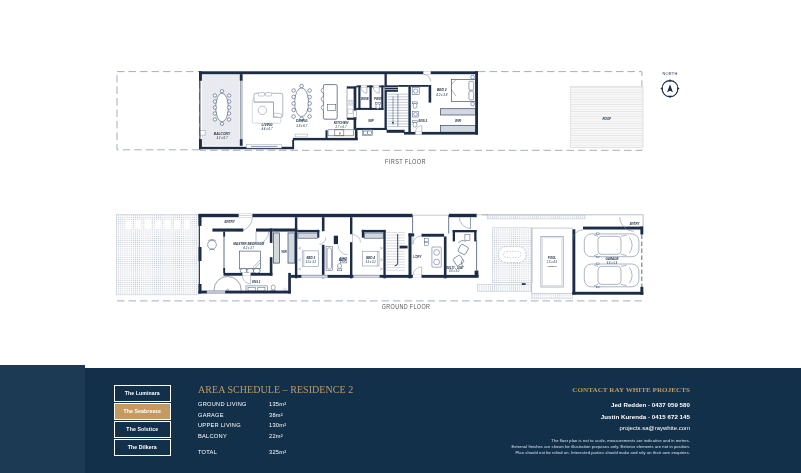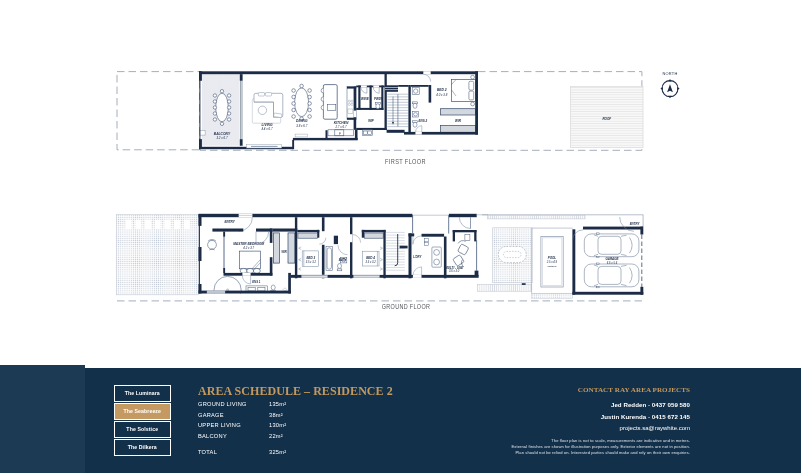--- a/index.html
+++ b/index.html
@@ -7,21 +7,21 @@
        font-family:"Liberation Sans",sans-serif;}
   #plansvg{position:absolute;left:0;top:0;}
   
   #footer{position:absolute;left:0;top:367.7px;width:801px;height:106px;background:#13304a;}
   #footer-tab{position:absolute;left:0;top:365.3px;width:85px;height:108px;background:#1d3a54;}
   .btn{position:absolute;left:114px;width:54.5px;height:14.6px;border:1.3px solid #ffffff;
        background:#13304a;color:#fff;font-size:5.2px;font-weight:bold;text-align:center;
        line-height:14.6px;letter-spacing:0.1px;}
   .btn.gold{background:#c49a62;}
   #area-h{position:absolute;left:198px;top:383.5px;color:#c5995c;font-family:"Liberation Serif",serif;
-       font-weight:bold;font-size:12px;letter-spacing:0.05px;}
+       font-weight:normal;font-size:10px;letter-spacing:0.05px;}
   .arow{position:absolute;left:198px;width:120px;color:#ffffff;font-size:5.7px;letter-spacing:0.25px;}
   .arow .val{position:absolute;left:71px;top:0;}
   #contact-h{position:absolute;right:111px;top:386.3px;color:#c5995c;font-family:"Liberation Serif",serif;
        font-weight:bold;font-size:7.1px;letter-spacing:0.05px;}
   .crow{position:absolute;right:111px;color:#ffffff;font-size:6.15px;font-weight:bold;letter-spacing:0.05px;}
   .crow.light{font-weight:normal;font-size:6px;letter-spacing:0;}
   #fineprint{position:absolute;right:111px;top:438.3px;color:#dde3ea;font-size:4.05px;
        text-align:right;line-height:5.9px;letter-spacing:0.1px;}
 </style>
 </head>
@@ -678,21 +678,21 @@
 <div class="arow" style="top:401.2px;">GROUND LIVING<span class="val">135m²</span></div>
 
 <div class="arow" style="top:411.8px;">GARAGE<span class="val">38m²</span></div>
 
 <div class="arow" style="top:422.4px;">UPPER LIVING<span class="val">130m²</span></div>
 
 <div class="arow" style="top:433px;">BALCONY<span class="val">22m²</span></div>
 
 <div class="arow" style="top:448.6px;">TOTAL<span class="val">325m²</span></div>
 
-<div id="contact-h">CONTACT RAY AREA PROJECTS</div>
+<div id="contact-h">CONTACT RAY WHITE PROJECTS</div>
 
 <div class="crow" style="top:400.6px;">Jed Redden - 0437 059 580</div>
 
 <div class="crow" style="top:412.5px;">Justin Kurenda - 0415 672 145</div>
 
 <div class="crow light" style="top:424.5px;">projects.sa@raywhite.com</div>
 
 <div id="fineprint">The floor plan is not to scale, measurements are indicative and in metres.<br>
 External finishes are shown for illustration purposes only. Exterior elements are not in position.<br>
 Plan should not be relied on. Interested parties should make and rely on their own enquiries.</div>

